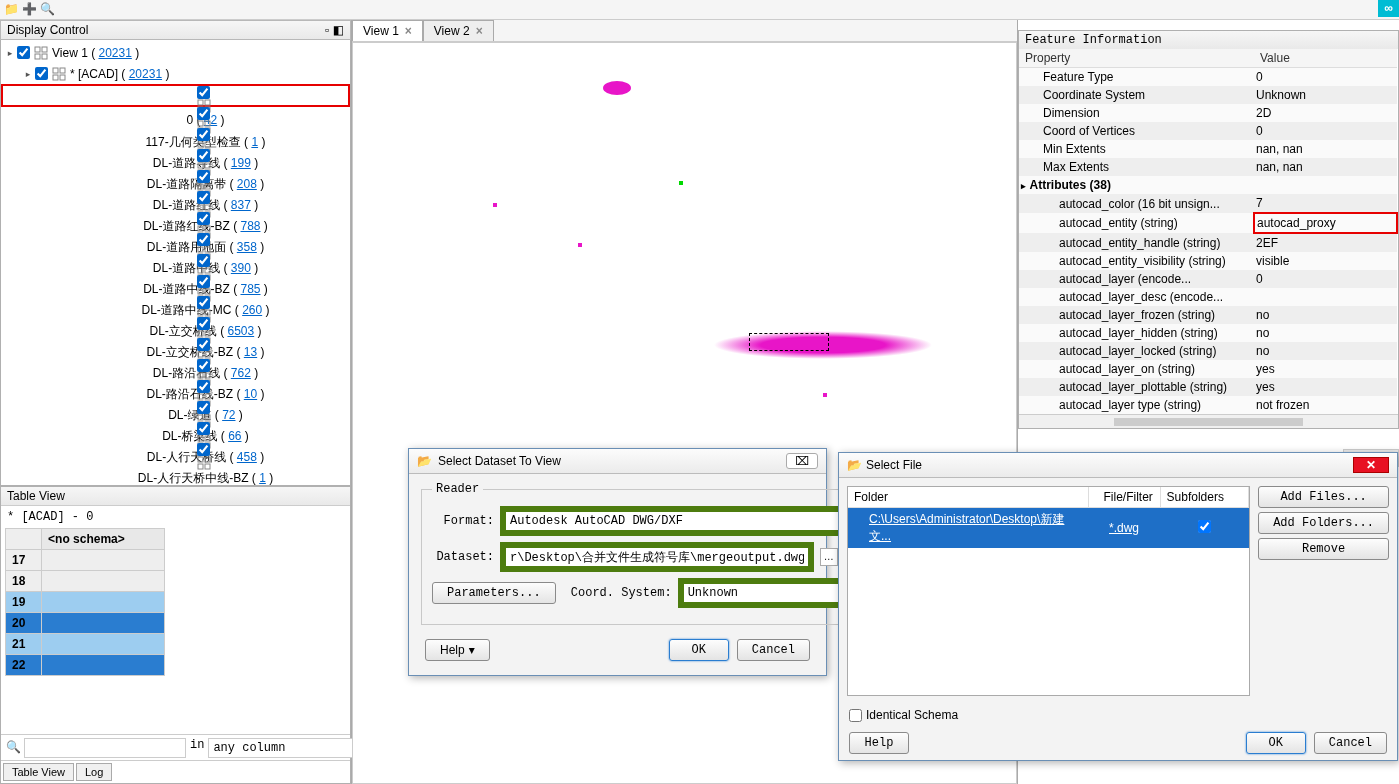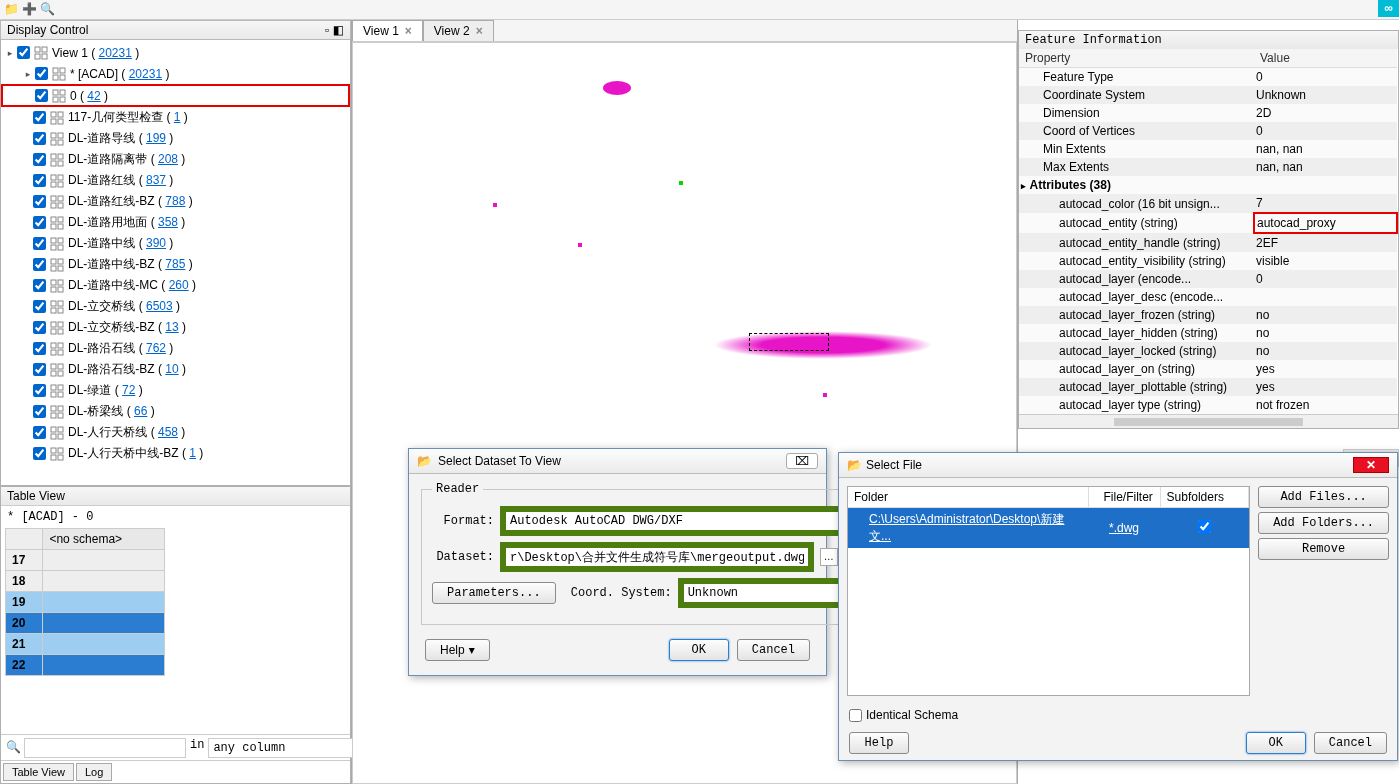--- a/index.html
+++ b/index.html
@@ -10,34 +10,34 @@
 .main { display: flex; position: absolute; top: 20px; left: 0; right: 0; bottom: 0; }
 .left-col { width: 352px; display: flex; flex-direction: column; border-right: 1px solid #aaa; }
 .center-col { flex: 1; position: relative; }
 .right-col { width: 382px; border-left: 1px solid #aaa; }
 .panel-title { background: linear-gradient(#f6f6f6,#e9e9e9); border: 1px solid #b8b8b8; padding: 2px 6px; font-size: 12px; display: flex; justify-content: space-between; align-items: center; }
 .display-control { flex: 1; overflow: auto; border: 1px solid #b0b0b0; border-top: none; background: #fff; }
 .tree { padding: 2px 0; }
 .tree-row { display: flex; align-items: center; height: 21px; padding-left: 4px; white-space: nowrap; }
 .tree-row.l0 { padding-left: 4px; }
 .tree-row.l1 { padding-left: 22px; }
-.tree-row.l2 { padding-left: 32px; }
+.tree-row.l2 { padding-left: 60px; flex-direction: column; }
 .tree-row.highlight { border: 2px solid #e60000; height: 23px; }
 .tree-caret { width: 10px; text-align: center; color: #555; font-size: 9px; margin-right: 2px; }
 .tree-cb { width: 13px; height: 13px; margin-right: 4px; accent-color: #0066cc; }
 .tree-icon { width: 14px; height: 14px; margin-right: 4px; display: inline-flex; }
 .tree-icon svg { width: 14px; height: 14px; }
 .tree-label { color: #000; }
 .tree-link { color: #0066cc; text-decoration: underline; }
 .table-view { border: 1px solid #b0b0b0; background: #fff; }
 .tv-title { background: linear-gradient(#f6f6f6,#e9e9e9); padding: 2px 6px; border-bottom: 1px solid #ccc; }
 .tv-path { padding: 4px 6px; font-family: "Courier New", monospace; }
 .tv-grid { border-collapse: collapse; width: 160px; margin-left: 4px; }
 .tv-grid th, .tv-grid td { border: 1px solid #ccc; padding: 2px 6px; text-align: left; height: 21px; background: #eee; }
-.tv-grid th.header { background: #e8e8e8; font-weight: normal; }
+.tv-grid th.header { background: #e8e8e8; font-weight: bold; }
 .tv-grid td.sel-light { background: #9dcdf0; }
 .tv-grid td.sel-dark { background: #2a7dd0; color: #fff; }
 .tv-search { display: flex; padding: 3px; gap: 4px; border-top: 1px solid #ccc; }
 .tv-search input { flex: 1; padding: 2px 4px; border: 1px solid #ccc; font-family: "Courier New", monospace; }
 .tv-search .s-icon { width:16px; padding:2px; }
 .tv-tabs { border-top: 1px solid #ccc; display: flex; padding: 2px; }
 .tv-tabs .tab { border: 1px solid #aaa; padding: 2px 8px; background: #f0f0f0; margin-right: 2px; font-size:11px; }
 .views-tabs { display: flex; background: #f5f5f5; border-bottom: 1px solid #ccc; }
 .views-tabs .vtab { padding: 3px 10px; border: 1px solid #aaa; border-bottom: none; background: #fff; display: flex; align-items: center; gap: 6px; font-family: "Courier New", monospace; font-size: 12px; }
 .views-tabs .vtab .close { color: #888; font-weight: bold; cursor: pointer; }

